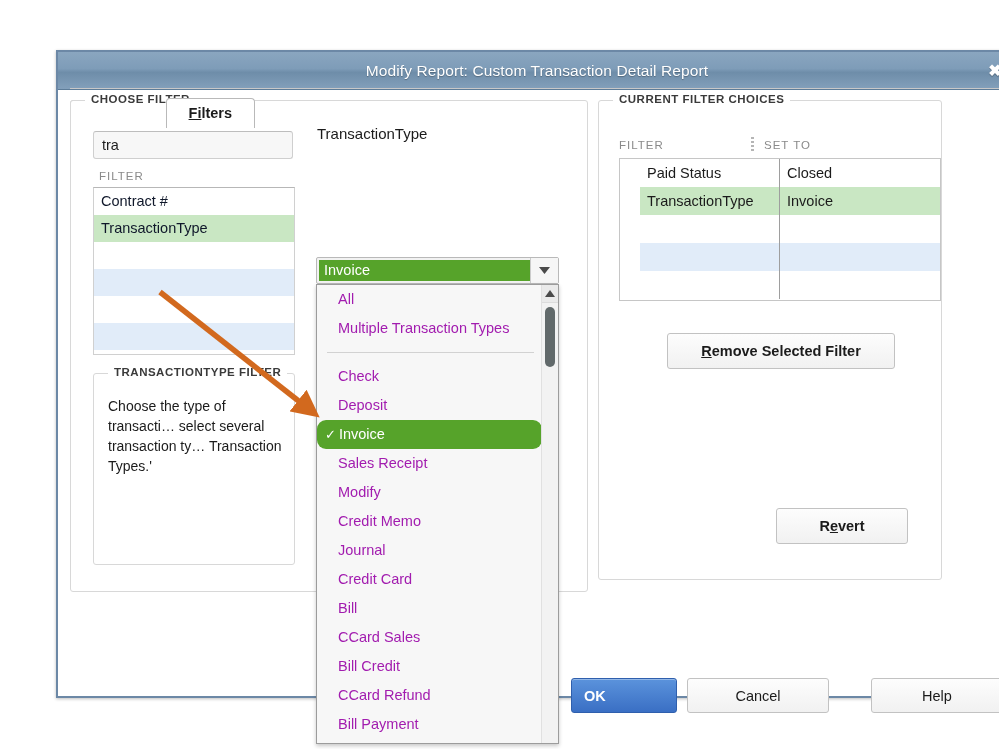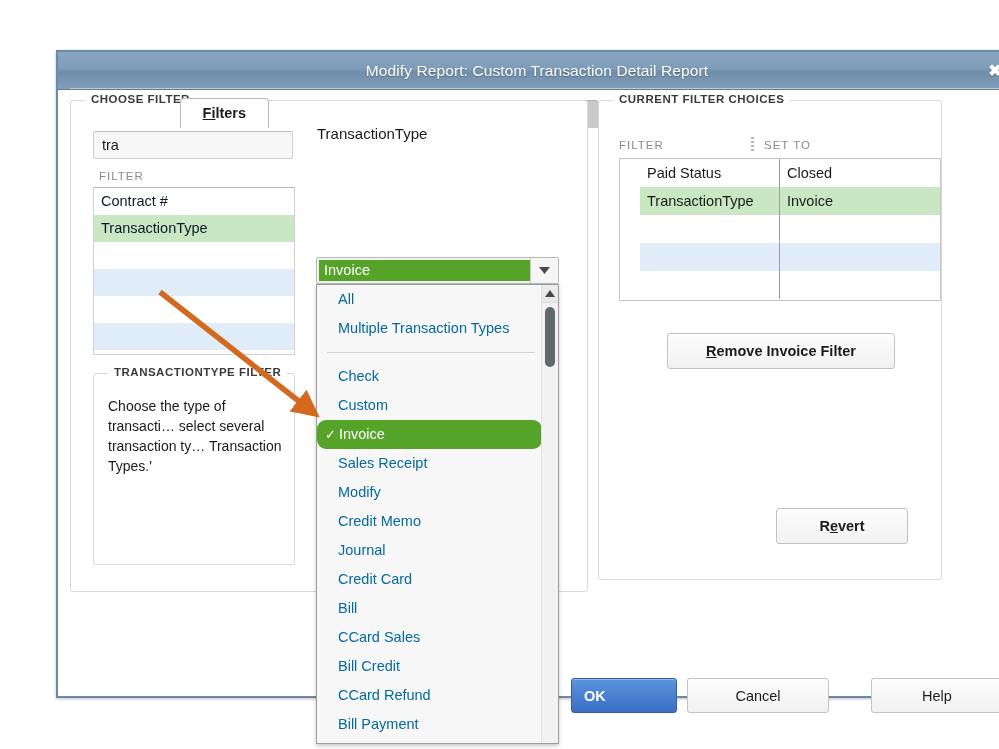--- a/index.html
+++ b/index.html
@@ -39,21 +39,21 @@
   
   #tabstrip{
     position:relative;height:30px;margin:7px 0 0 12px;
     display:flex;align-items:flex-end;
   }
   .tab{
     height:27px;line-height:27px;
     background:#c9c9c9;
     border:1px solid #b0b0b0;border-bottom:none;
     border-radius:4px 4px 0 0;
-    padding:0 22px;margin-right:16px;
+    padding:0 22px;margin-right:2px;
     font-size:14.5px;color:#1b1b1b;cursor:pointer;
     position:relative;top:1px;
   }
   .tab.active{
     background:#ffffff;border-color:#b9b9b9;
     font-weight:bold;height:29px;line-height:29px;top:1px;z-index:3;
   }
   .mn{text-decoration:underline;}
   #tab-underline{
     position:absolute;left:12px;right:12px;top:36px;height:1px;background:#c8c8c8;
@@ -120,21 +120,21 @@
   }
   #combo-arrow svg{display:block;}
   #dropdown{
     position:absolute;left:246px;top:194px;width:243px;height:460px;
     background:#f7f7f7;border:1px solid #9c9c9c;box-sizing:border-box;
     box-shadow:0 2px 4px rgba(0,0,0,.22);
     overflow:hidden;z-index:40;
   }
   #dd-list{position:absolute;left:0;top:0;right:16px;bottom:0;}
   .dd-item{
-    height:29px;line-height:29px;padding-left:21px;font-size:14.5px;color:#0369a1;
+    height:29px;line-height:29px;padding-left:21px;font-size:14.5px;color:#a21caf;
     cursor:pointer;white-space:nowrap;
   }
   .dd-item.checked{background:#56a32a;color:#ffffff;border-radius:9px;}
   .dd-item .tick{margin-left:-13px;margin-right:3px;font-size:13px;}
   .dd-sep{height:1px;background:#d2d2d2;margin:9px 8px 9px 10px;}
   #dd-scroll{
     position:absolute;right:0;top:0;width:16px;bottom:0;background:#f2f2f2;
     border-left:1px solid #e0e0e0;cursor:pointer;
   }
   #dd-scroll-up{
@@ -236,21 +236,21 @@
           </svg>
       </div>
     </div>
 
     <div id="dropdown">
       <div id="dd-list">
         <div class="dd-item">All</div>
         <div class="dd-item">Multiple Transaction Types</div>
         <div class="dd-sep"></div>
         <div class="dd-item">Check</div>
-        <div class="dd-item">Custom</div>
+        <div class="dd-item">Deposit</div>
         <div class="dd-item checked"><span class="tick">✓</span><span>Invoice</span></div>
         <div class="dd-item">Sales Receipt</div>
         <div class="dd-item">Modify</div>
         <div class="dd-item">Credit Memo</div>
         <div class="dd-item">Journal</div>
         <div class="dd-item">Credit Card</div>
         <div class="dd-item">Bill</div>
         <div class="dd-item">CCard Sales</div>
         <div class="dd-item">Bill Credit</div>
         <div class="dd-item">CCard Refund</div>
@@ -291,21 +291,21 @@
           <div class="ccell-b"></div>
         </div>
         <div class="crow">
           <div class="ccell-a"></div>
           <div class="ccell-b"></div>
         </div>
       </div>
 
       <div class="btn" id="btn-remove">
         <span class="mn">R</span>
-          <span>emove Invoice Filter</span>
+          <span>emove Selected Filter</span>
       </div>
     </div>
 
     <div class="btn" id="btn-revert">
       <span>R</span>
         <span class="mn">e</span>
         <span>vert</span>
     </div>
     <div class="btn" id="btn-ok">
       <span class="lbl">OK</span>

